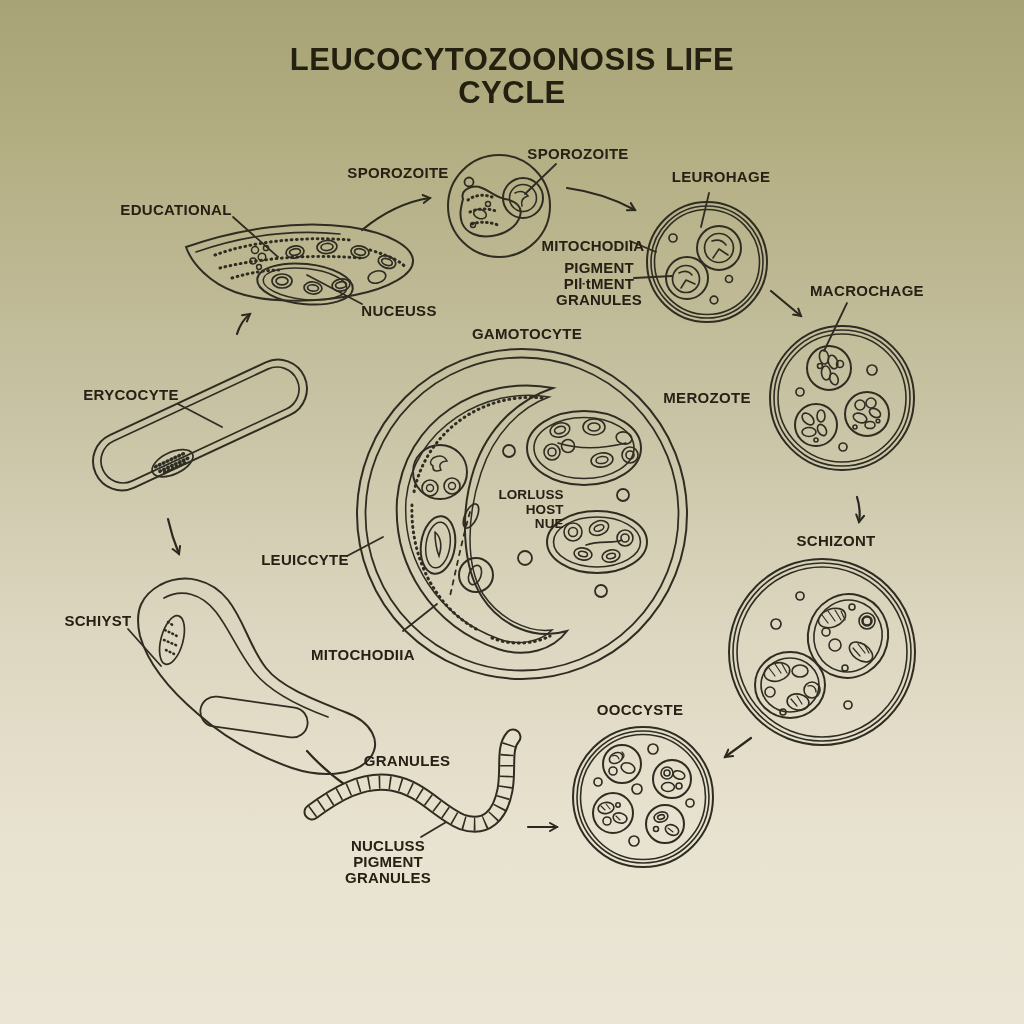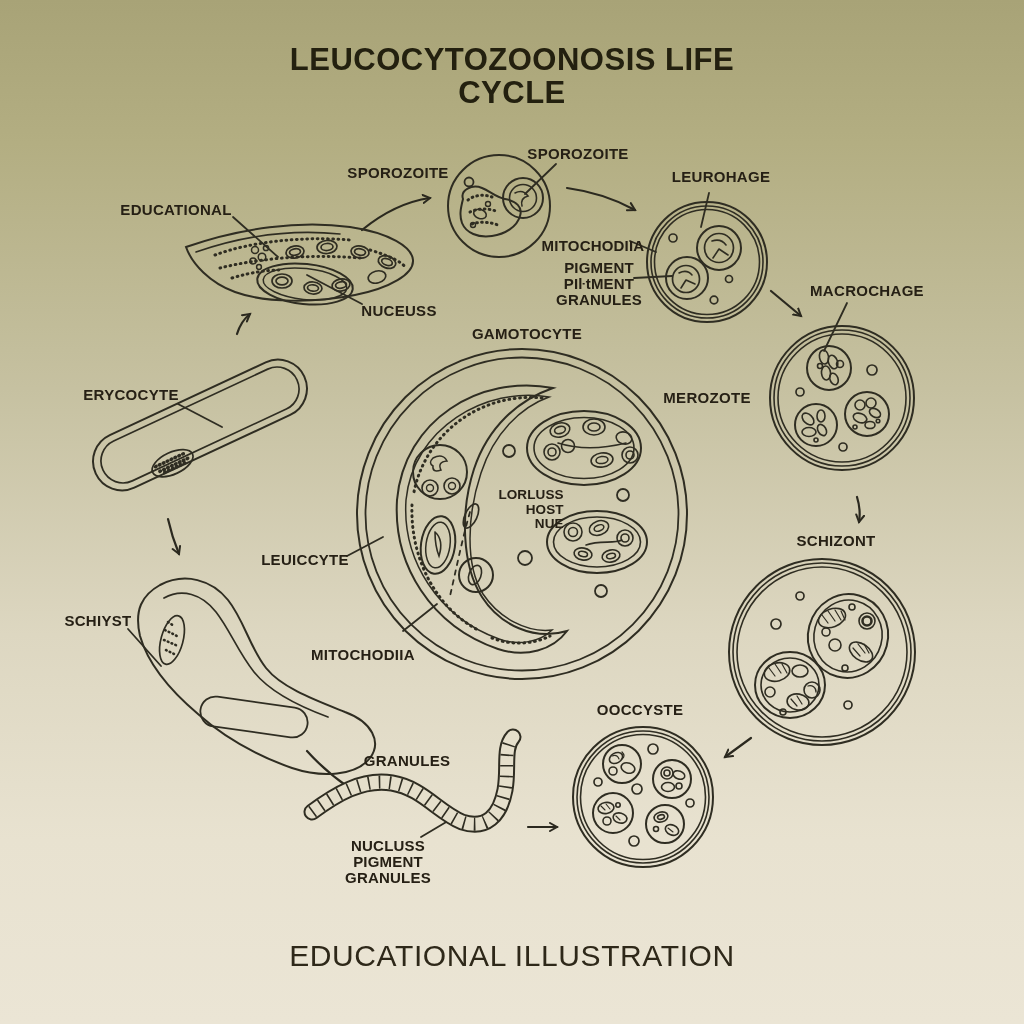--- a/index.html
+++ b/index.html
@@ -334,14 +334,13 @@
 NUE</div>
   <div class="lbl" style="left:707px;top:398px">MEROZOTE</div>
   <div class="lbl" style="left:867px;top:291px">MACROCHAGE</div>
   <div class="lbl" style="left:836px;top:541px">SCHIZONT</div>
   <div class="lbl" style="left:640px;top:710px">OOCCYSTE</div>
   <div class="lbl" style="left:407px;top:761px">GRANULES</div>
   <div class="lbl small" style="left:388px;top:862px">NUCLUSS
 PIGMENT
 GRANULES</div>
   <div class="lbl" style="left:98px;top:621px">SCHIYST</div>
-  <div class="lbl footer" style="left:512px;top:956px">EDUCATIONAL ILLUSTRATION</div>
 </div>
 
 </body></html>

